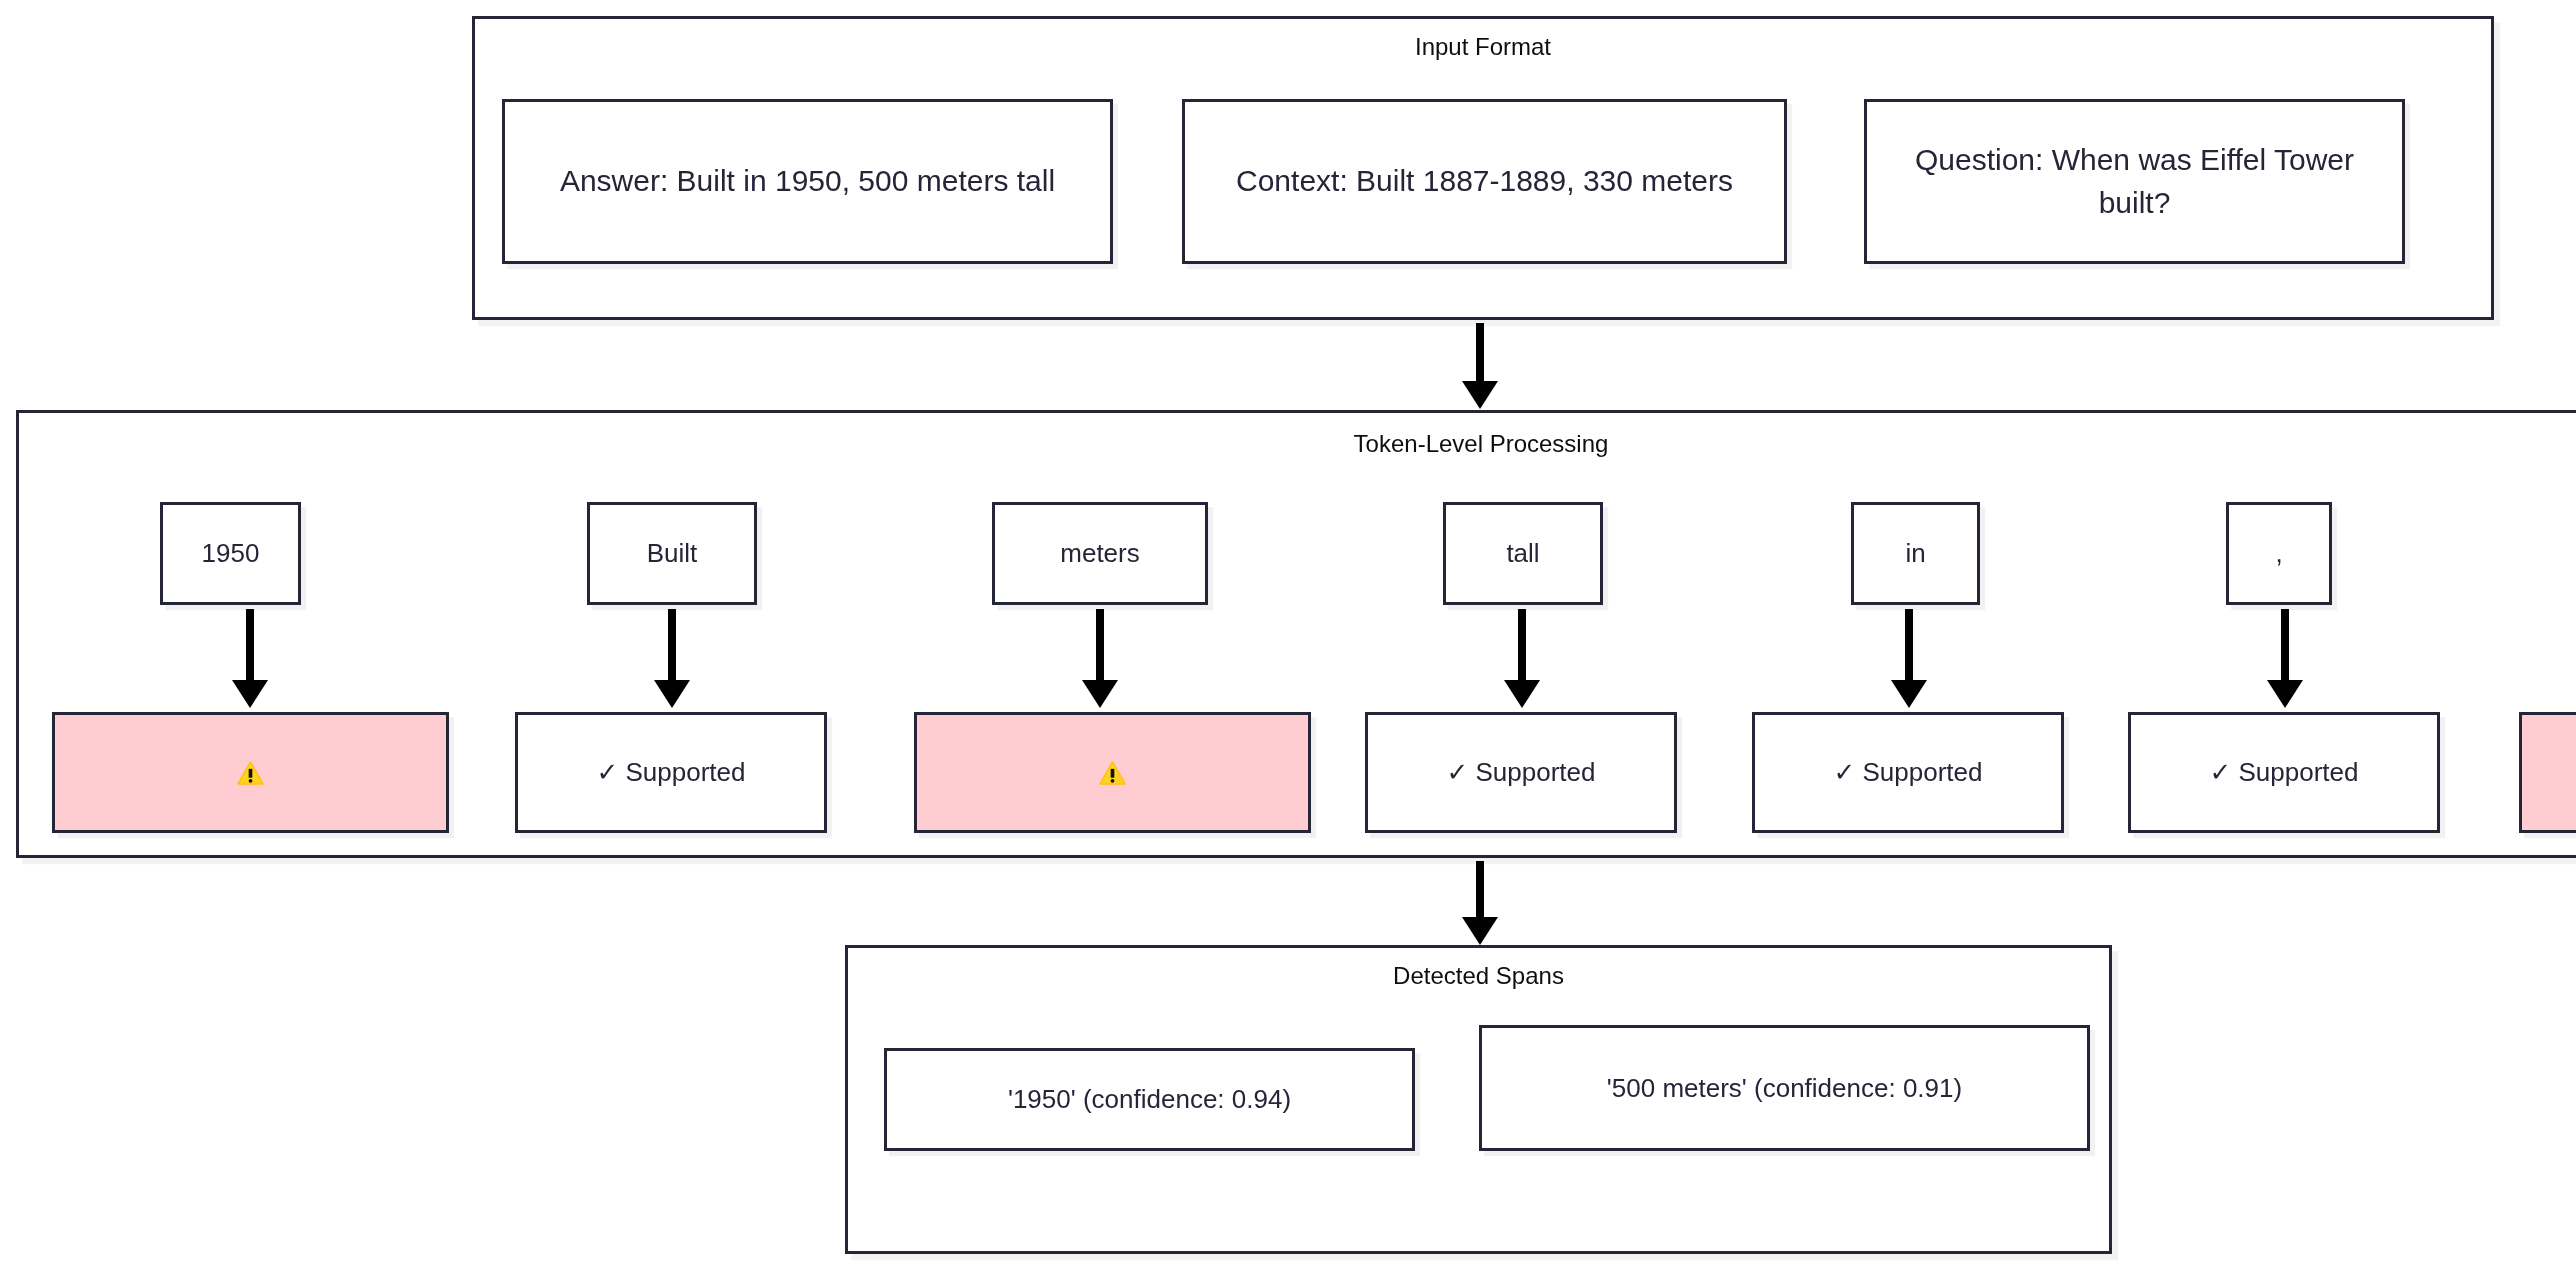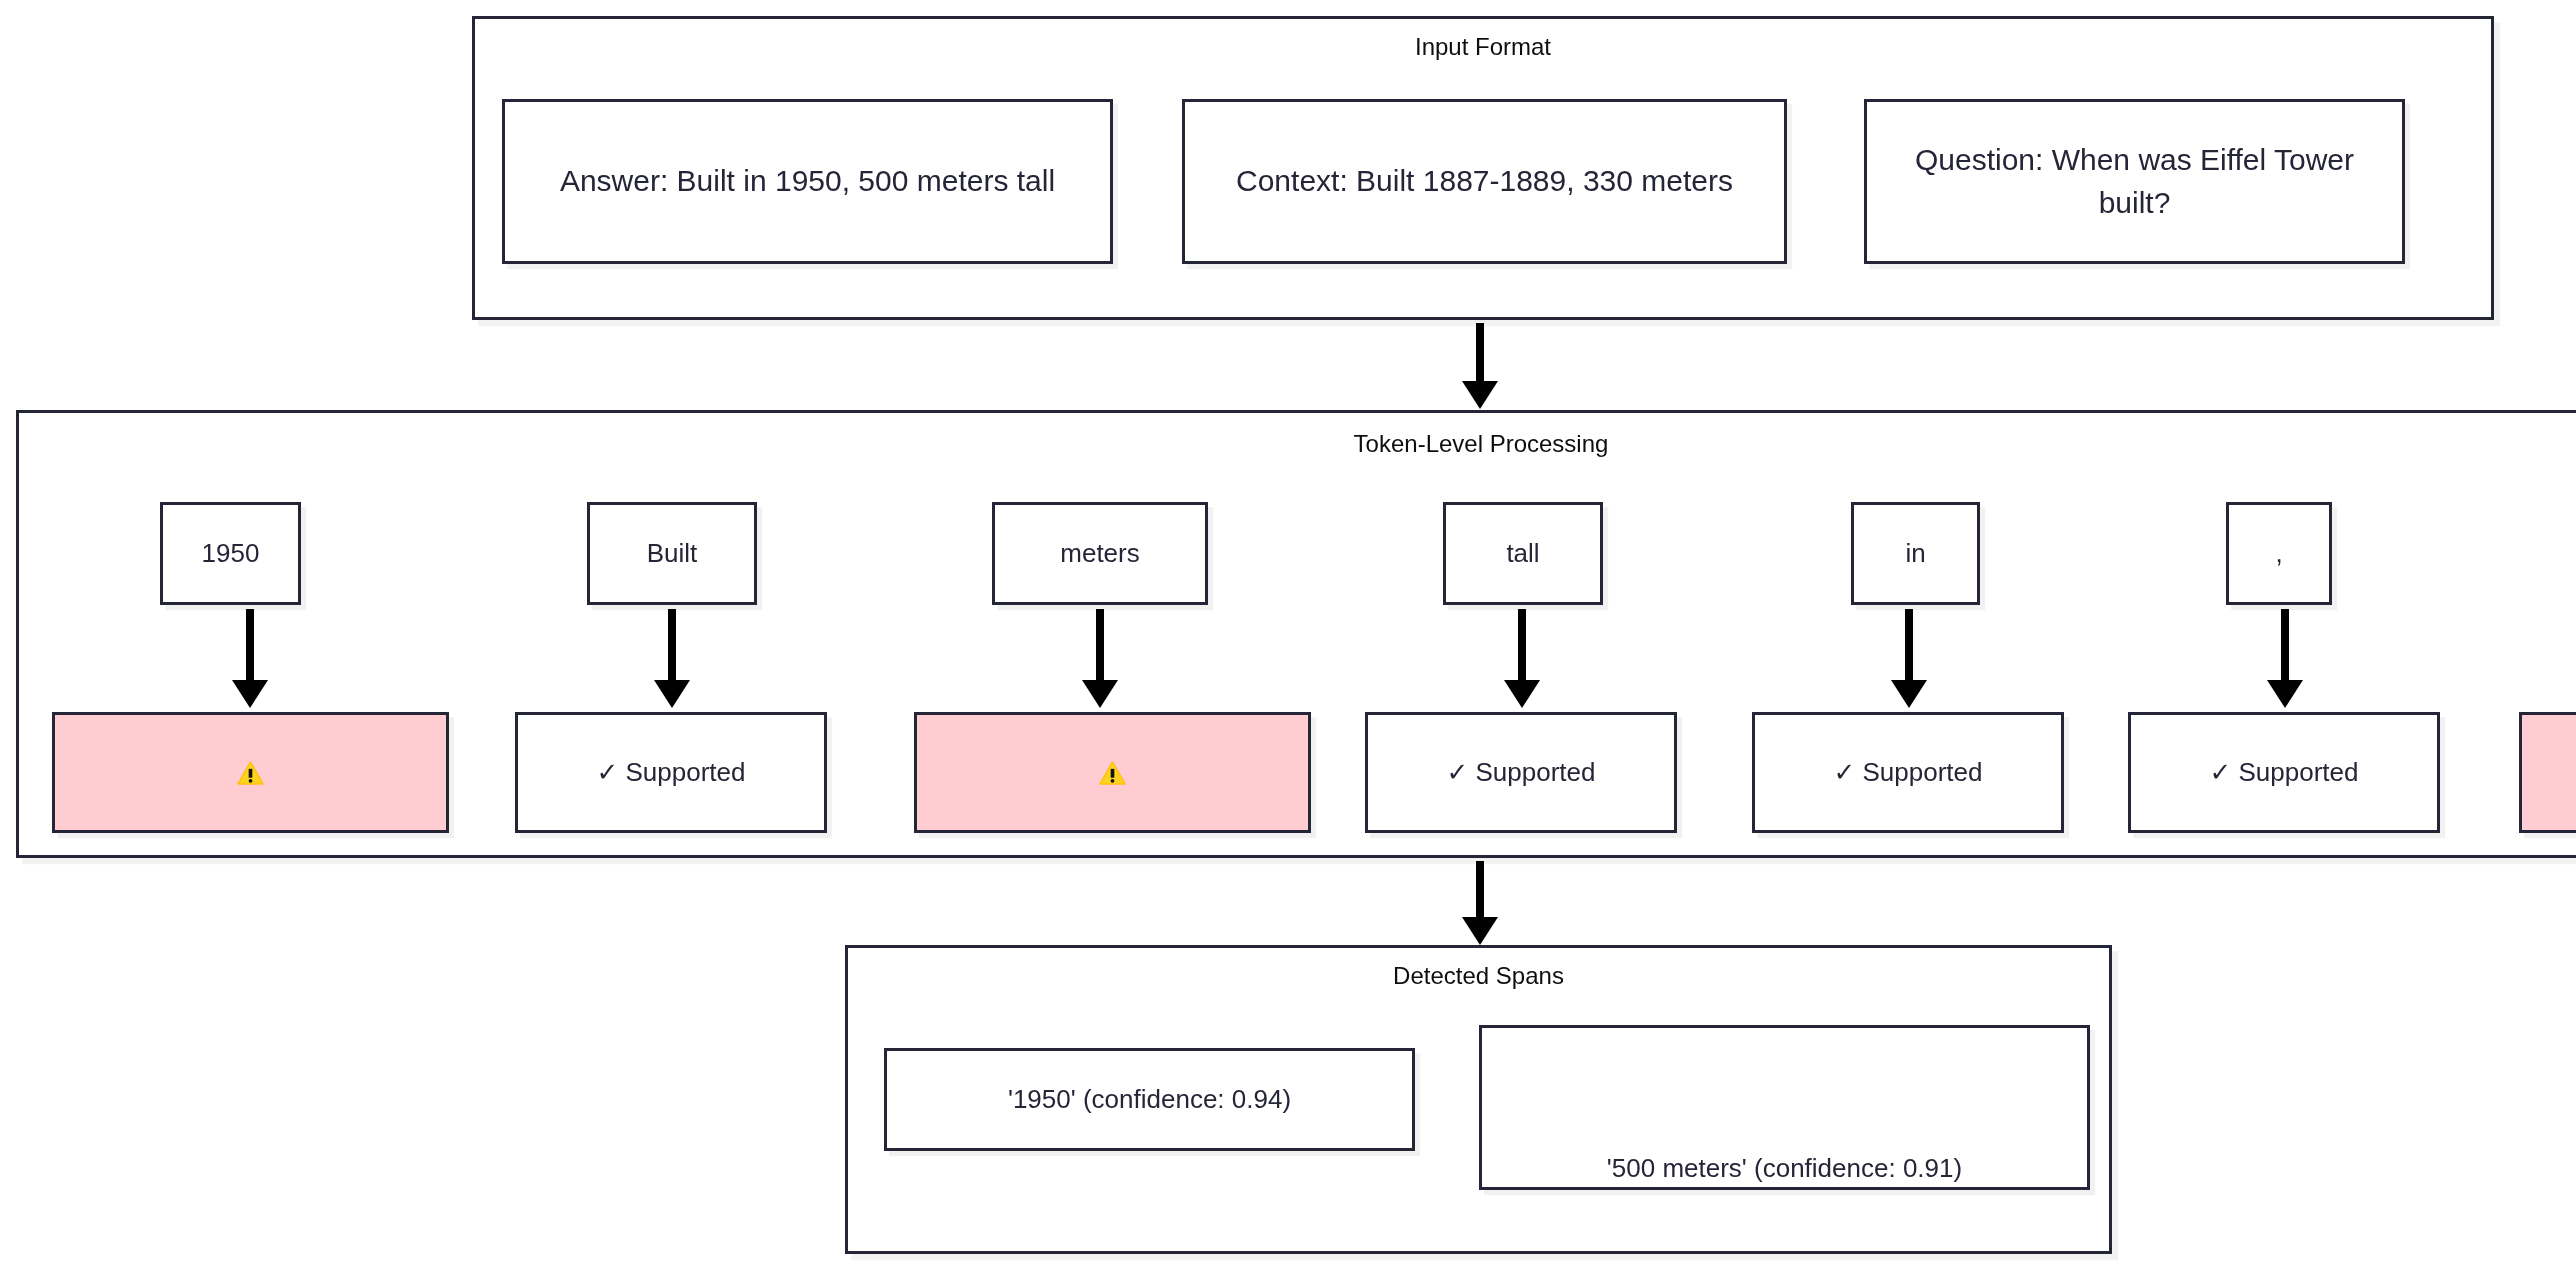--- a/index.html
+++ b/index.html
@@ -109,21 +109,21 @@
     width: 1267px;
     height: 309px;
   }
   #spans-cluster .cluster-title { top: 14.4px; }
   .span-box {
     font-size: 26px;
     line-height: 1.42;
     padding: 0 12.4px;
   }
   #span-box-0 { left: 884px; top: 1048px; width: 531px; height: 103px; }
-  #span-box-1 { left: 1479px; top: 1025px; width: 611px; height: 165px; align-items: flex-end; }
+  #span-box-1 { left: 1479px; top: 1025px; width: 611px; height: 126px; }
 
   
   .arrow {
     position: absolute;
     width: 0;
     pointer-events: none;
   }
   .arrow .shaft {
     position: absolute;
     left: -3.6px;

